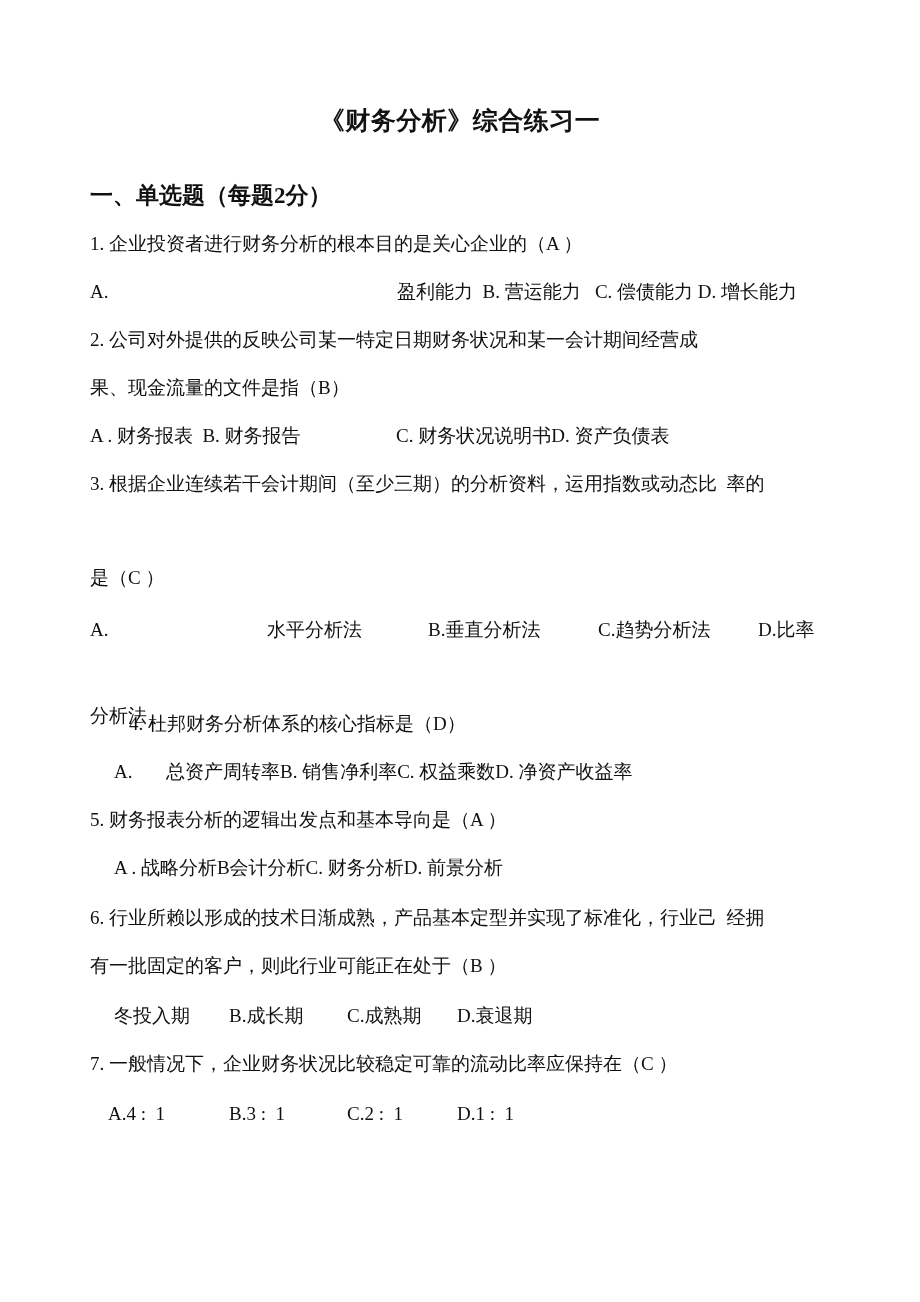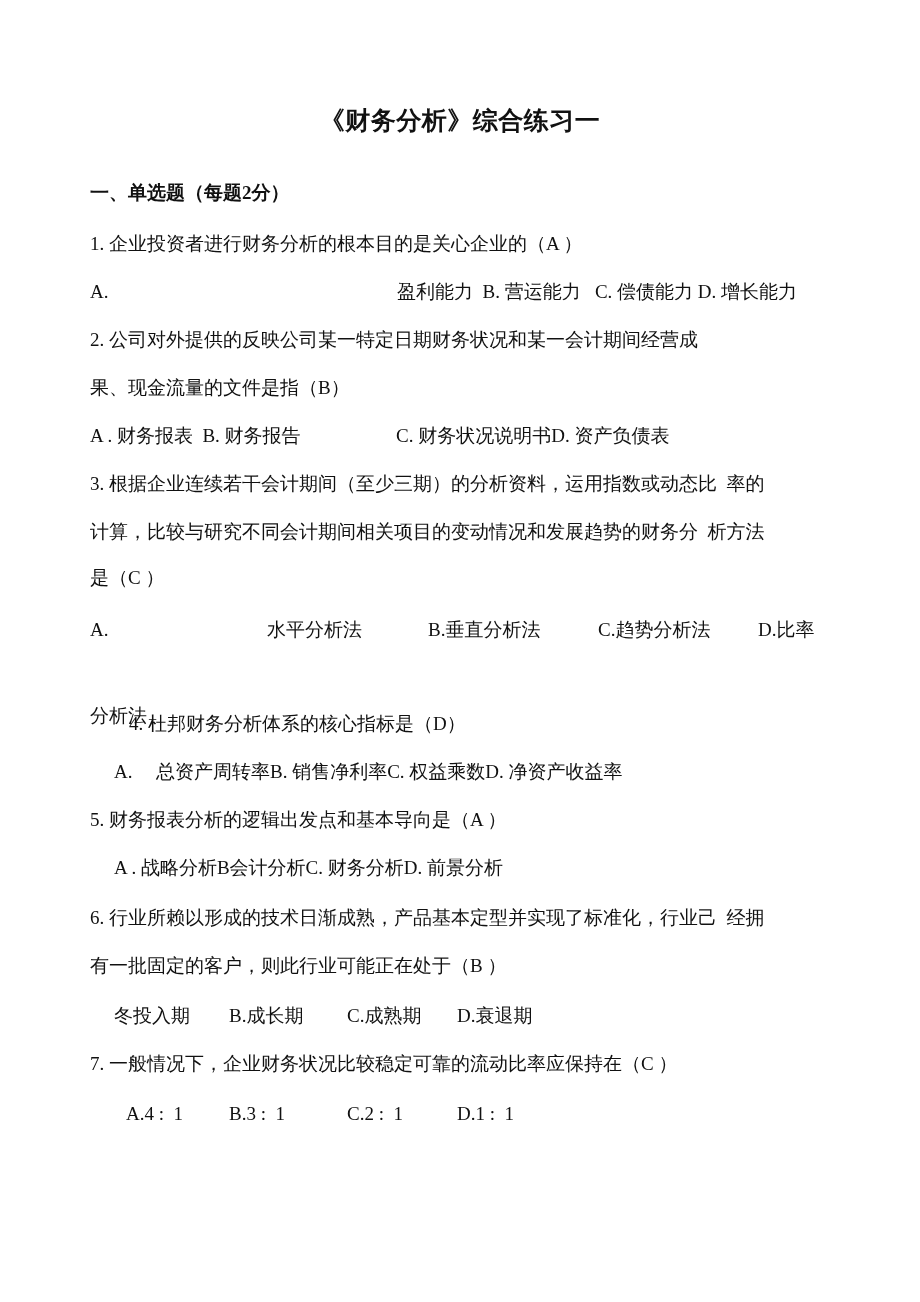--- a/index.html
+++ b/index.html
@@ -1,62 +1,61 @@
 <!DOCTYPE html>
 <html><head>
 <meta charset="utf-8">
 <style>
   html, body { margin: 0; padding: 0; background: #ffffff; }
   body { width: 920px; height: 1302px; position: relative; overflow: hidden;
          font-family: "Liberation Serif", "DejaVu Serif", serif; color: #111111; }
   .page { position: absolute; left: 0; top: 0; width: 756px; height: 1302px; }
   .title { position: absolute; left: 0; width: 920px; top: 104px; text-align: center;
            font-size: 25px; font-weight: bold; letter-spacing: 0.5px; }
-  .section { position: absolute; left: 90px; top: 180px; font-size: 19px; font-weight: bold; }
+  .section { position: absolute; left: 90px; top: 180px; font-size: 23px; font-weight: bold; }
   .line { position: absolute; font-size: 19px; white-space: pre; line-height: 24px; }
 </style>
 </head>
 <body>
 
 <div class="page">
   <div class="title">《财务分析》综合练习一</div>
   <div class="section">一、单选题（每题2分）</div>
 
   <div class="line" style="left:90px;top:232px;"><span>1.</span> <span>企业投资者进行财务分析的根本目的是关心企业的（A ）</span></div>
   <div class="line" style="left:90px;top:280px;">A.</div>
   <div class="line" style="left:397px;top:280px;">盈利能力  B. 营运能力   C. 偿债能力 D. 增长能力</div>
 
   <div class="line" style="left:90px;top:328px;"><span>2.</span> <span>公司对外提供的反映公司某一特定日期财务状况和某一会计期间经营成</span></div>
   <div class="line" style="left:90px;top:376px;">果、现金流量的文件是指（B）</div>
   <div class="line" style="left:90px;top:424px;font-family:Liberation Serif, serif;">A . 财务报表  B. 财务报告</div>
   <div class="line" style="left:396px;top:424px;">C. 财务状况说明书D. 资产负债表</div>
 
   <div class="line" style="left:90px;top:472px;"><span>3.</span> <span>根据企业连续若干会计期间（至少三期）的分析资料，运用指数或动态比  率的</span></div>
-  <div class="line" style="left:90px;top:520px;">计算，比较与研究不同会计期间相关项目的变动情况和发展趋势的财务分  析方法</div>
   <div class="line" style="left:90px;top:566px;">是（C ）</div>
   <div class="line" style="left:90px;top:618px;">A.</div>
   <div class="line" style="left:267px;top:618px;">水平分析法</div>
   <div class="line" style="left:428px;top:618px;">B.垂直分析法</div>
   <div class="line" style="left:598px;top:618px;">C.趋势分析法</div>
   <div class="line" style="left:758px;top:618px;">D.比率</div>
   <div class="line" style="left:90px;top:664px;margin-top:40px;">分析法</div>
 
   <div class="line" style="left:90px;top:712px;margin-left:39px;"><span>4.</span> <span>杜邦财务分析体系的核心指标是（D）</span></div>
   <div class="line" style="left:114px;top:760px;">A.</div>
-  <div class="line" style="left:156px;top:760px;">总资产周转率B. 销售净利率C. 权益乘数D. 净资产收益率</div>
+  <div class="line" style="left:166px;top:760px;">总资产周转率B. 销售净利率C. 权益乘数D. 净资产收益率</div>
 
   <div class="line" style="left:90px;top:808px;"><span>5.</span> <span>财务报表分析的逻辑出发点和基本导向是（A ）</span></div>
   <div class="line" style="left:114px;top:856px;">A . 战略分析B会计分析C. 财务分析D. 前景分析</div>
 
   <div class="line" style="left:90px;top:906px;"><span>6.</span> <span>行业所赖以形成的技术日渐成熟，产品基本定型并实现了标准化，行业己  经拥</span></div>
   <div class="line" style="left:90px;top:954px;">有一批固定的客户，则此行业可能正在处于（B ）</div>
   <div class="line" style="left:114px;top:1004px;">冬投入期</div>
   <div class="line" style="left:229px;top:1004px;">B.成长期</div>
   <div class="line" style="left:347px;top:1004px;">C.成熟期</div>
   <div class="line" style="left:457px;top:1004px;">D.衰退期</div>
 
   <div class="line" style="left:90px;top:1052px;"><span>7.</span> <span>一般情况下，企业财务状况比较稳定可靠的流动比率应保持在（C ）</span></div>
-  <div class="line" style="left:126px;top:1102px;">A.4 :  1</div>
+  <div class="line" style="left:108px;top:1102px;">A.4 :  1</div>
   <div class="line" style="left:229px;top:1102px;">B.3 :  1</div>
   <div class="line" style="left:347px;top:1102px;">C.2 :  1</div>
   <div class="line" style="left:457px;top:1102px;">D.1 :  1</div>
 
 </div>
 
 </body></html>

